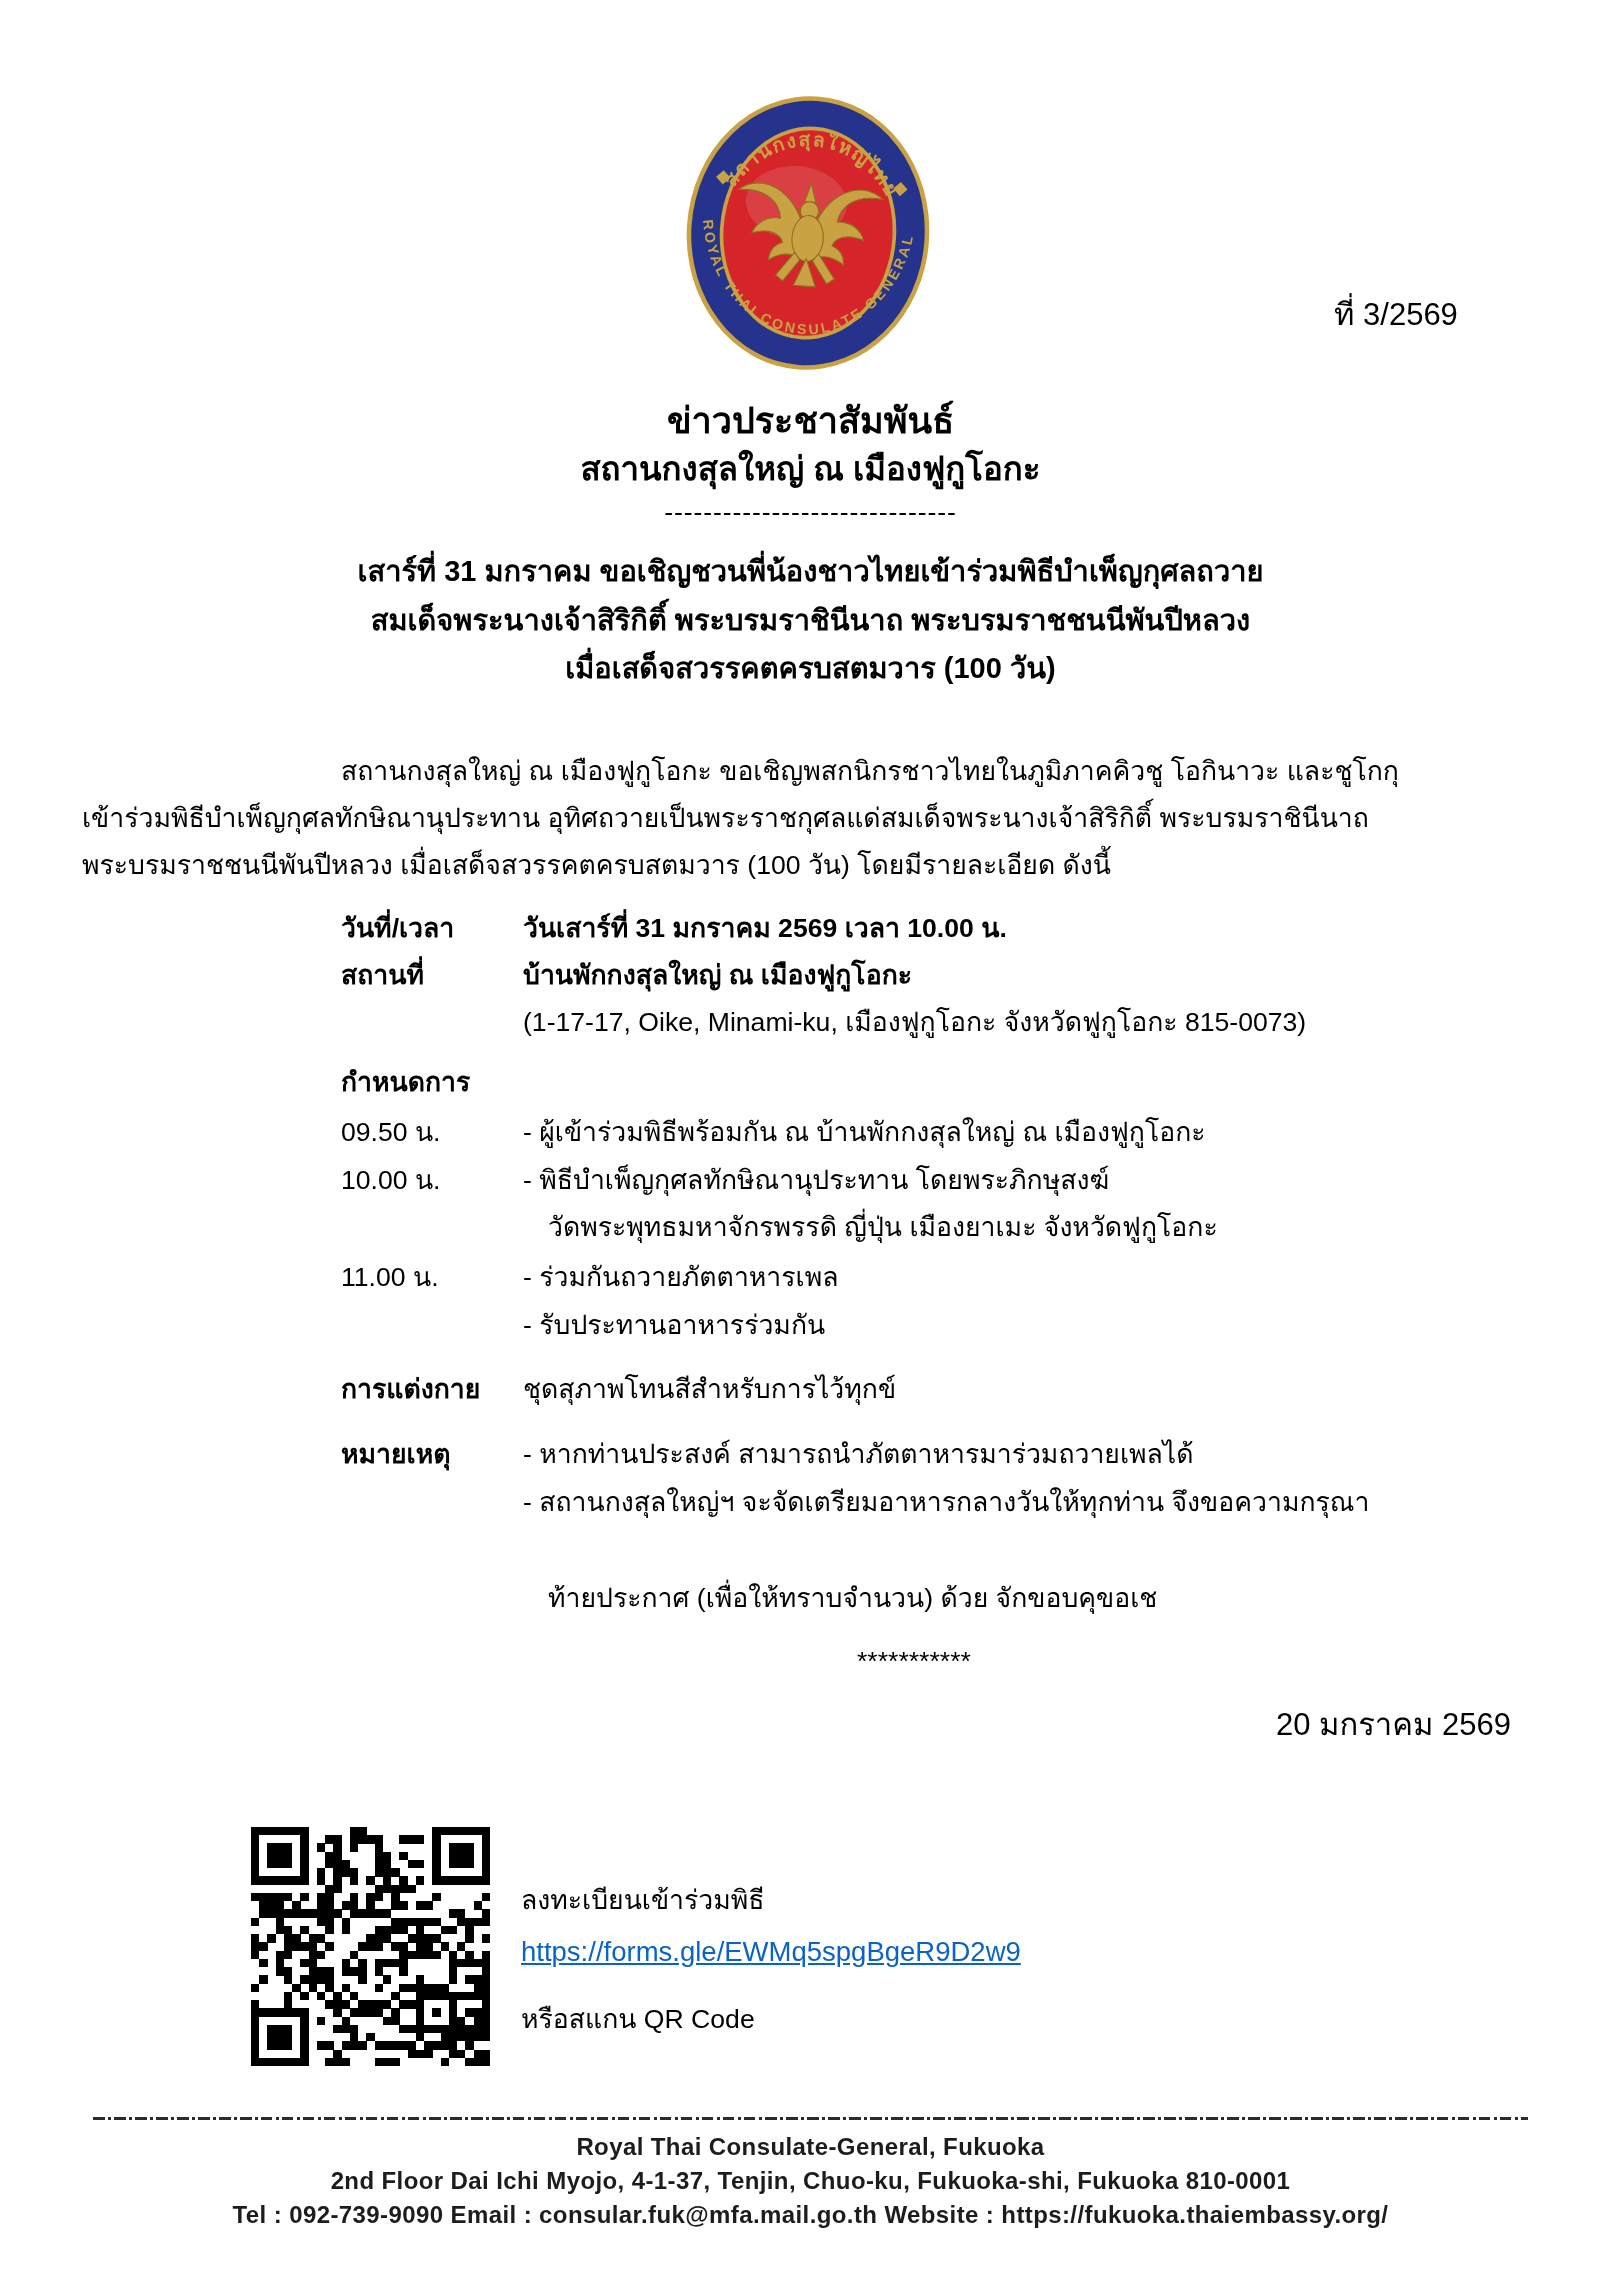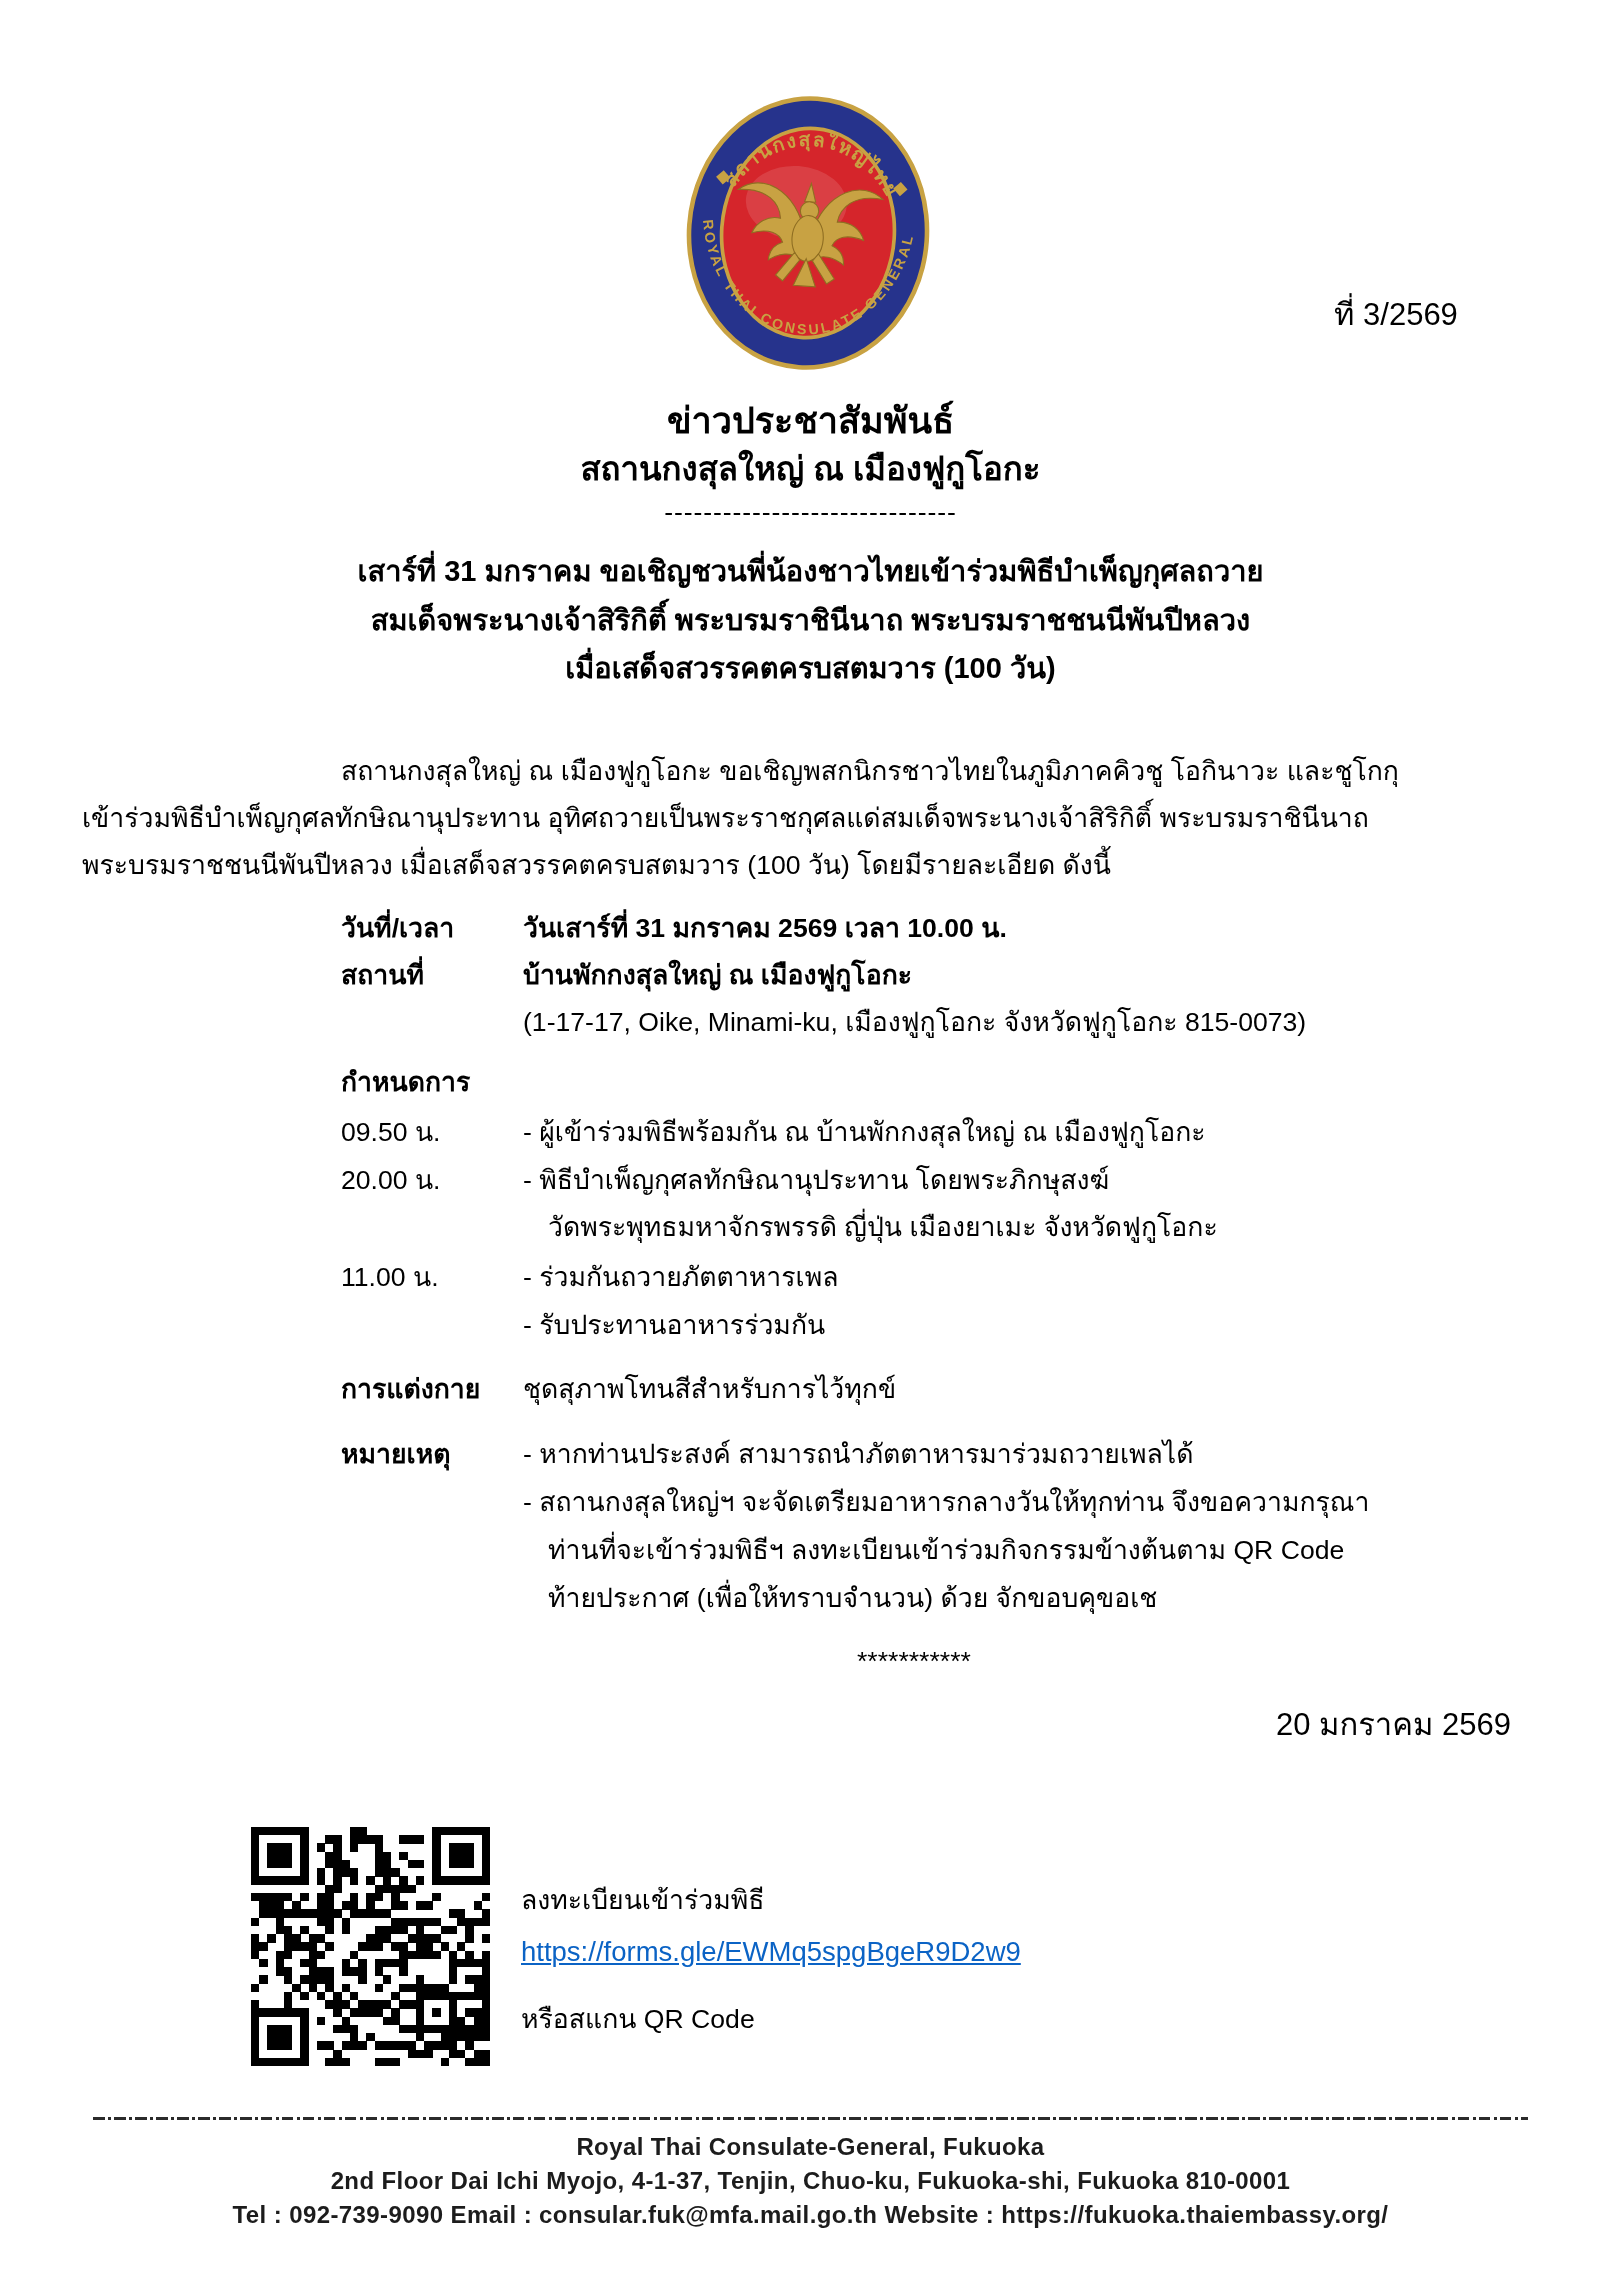--- a/index.html
+++ b/index.html
@@ -91,37 +91,36 @@
   <div class="abs body-t b" style="top:953px;left:523px">บ้านพักกงสุลใหญ่ ณ เมืองฟูกูโอกะ</div>
   <div class="abs body-t" style="top:1000px;left:523px">(1-17-17, Oike, Minami-ku, เมืองฟูกูโอกะ จังหวัดฟูกูโอกะ 815-0073)</div>
 
   <div class="abs body-t b u" style="top:1060px;left:341px">กำหนดการ</div>
 
   <div>
     <div class="abs body-t" style="top:1110px;left:341px">09.50 น.</div>
     <div class="abs body-t" style="top:1110px;left:523px">- ผู้เข้าร่วมพิธีพร้อมกัน ณ บ้านพักกงสุลใหญ่ ณ เมืองฟูกูโอกะ</div>
   </div>
   <div>
-    <div class="abs body-t" style="top:1158px;left:341px">20.00 น.</div>
+    <div class="abs body-t" style="top:1158px;left:341px">10.00 น.</div>
     <div class="abs body-t" style="top:1158px;left:523px">- พิธีบำเพ็ญกุศลทักษิณานุประทาน โดยพระภิกษุสงฆ์</div>
     <div class="abs body-t" style="top:1205px;left:548px">วัดพระพุทธมหาจักรพรรดิ ญี่ปุ่น เมืองยาเมะ จังหวัดฟูกูโอกะ</div>
   </div>
   <div>
     <div class="abs body-t" style="top:1255px;left:341px">11.00 น.</div>
     <div class="abs body-t" style="top:1255px;left:523px">- ร่วมกันถวายภัตตาหารเพล</div>
     <div class="abs body-t" style="top:1303px;left:523px">- รับประทานอาหารร่วมกัน</div>
   </div>
 
   <div class="abs body-t b u" style="top:1367px;left:341px">การแต่งกาย</div>
   <div class="abs body-t" style="top:1367px;left:523px">ชุดสุภาพโทนสีสำหรับการไว้ทุกข์</div>
 
   <div class="abs body-t b u" style="top:1432px;left:341px">หมายเหตุ</div>
   <div class="abs body-t" style="top:1432px;left:523px">- หากท่านประสงค์ สามารถนำภัตตาหารมาร่วมถวายเพลได้</div>
   <div class="abs body-t" style="top:1480px;left:523px">- สถานกงสุลใหญ่ฯ จะจัดเตรียมอาหารกลางวันให้ทุกท่าน จึงขอความกรุณา</div>
-  <div class="abs body-t" style="top:1528px;left:548px">ท่านที่จะเข้าร่วมพิธีฯ ลงทะเบียนเข้าร่วมกิจกรรมข้างต้นตาม QR Code</div>
   <div class="abs body-t" style="top:1576px;left:548px">ท้ายประกาศ (เพื่อให้ทราบจำนวน) ด้วย จักขอบคุขอเช</div>
 
   <div class="abs body-t" style="top:1646px;left:857px">***********</div>
 
   <div class="abs ref" style="top:1699px;right:110px">20 มกราคม 2569</div>
 
   <div class="qr-box">
     <svg id="qr-svg" viewBox="0 0 270 270" shape-rendering="crispEdges">
         <rect x="0.00" y="0.00" width="9.560344827586206" height="9.560344827586206"></rect>
         <rect x="9.31" y="0.00" width="9.560344827586206" height="9.560344827586206"></rect>

